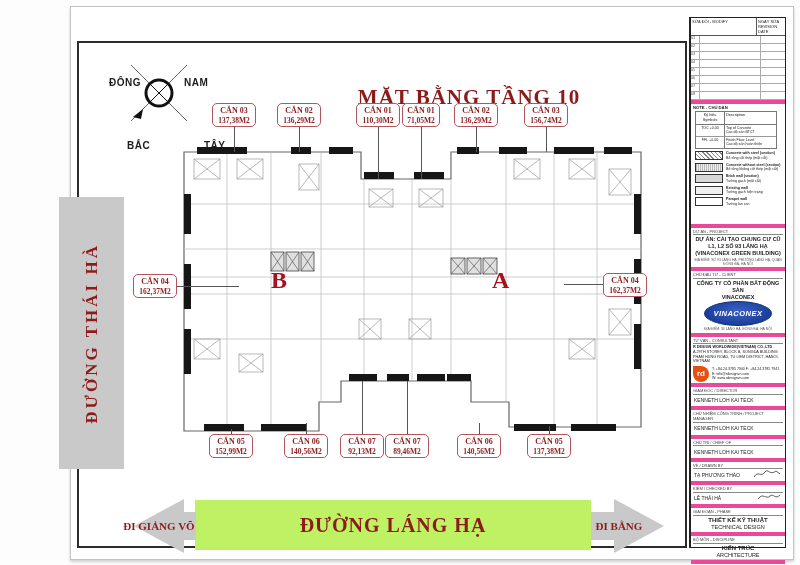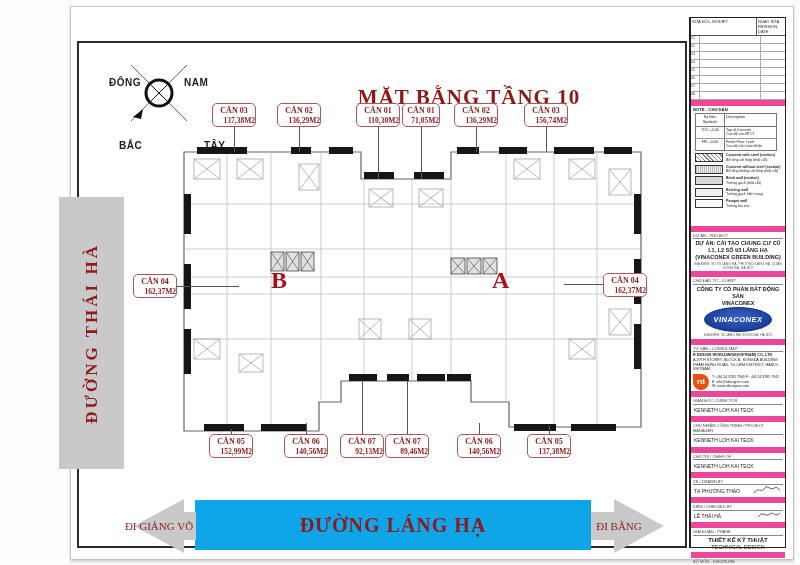--- a/index.html
+++ b/index.html
@@ -13,45 +13,45 @@
   .cmp-label{position:absolute;font-size:10px;font-weight:bold;color:#1c1c1c;letter-spacing:.5px;}
   
   #plan-title{position:absolute;left:190px;top:42px;width:400px;text-align:center;
     font-family:"Liberation Serif","DejaVu Serif",serif;font-weight:bold;font-size:21px;
     color:#8c1a1a;letter-spacing:1px;}
   
   .unit-label{position:absolute;width:44px;height:24px;background:#fff;border:1px solid #b2555c;
     border-radius:5px;box-sizing:border-box;text-align:center;color:#8e2023;z-index:6;
     font-family:"Liberation Serif","DejaVu Serif",serif;line-height:1.2;padding-top:2px;}
   .unit-label .n{font-size:8px;font-weight:bold;display:block;}
-  .unit-label .a{font-size:7.5px;font-weight:bold;display:block;text-align:right;}
+  .unit-label .a{font-size:7.5px;font-weight:bold;display:block;}
   .leader-v{position:absolute;width:1px;background:#555;z-index:2;}
   .leader-h{position:absolute;height:1px;background:#555;z-index:2;}
   
   .sec-mark{position:absolute;font-family:"Liberation Serif","DejaVu Serif",serif;font-weight:bold;
     font-size:24px;color:#a8121f;z-index:5;}
   
   #street-left{position:absolute;left:-20px;top:154px;width:65px;height:272px;background:#c9c9c9;
     display:flex;align-items:center;justify-content:center;}
   #street-left .txt{writing-mode:vertical-rl;transform:rotate(180deg);
     font-family:"Liberation Serif","DejaVu Serif",serif;font-weight:bold;font-size:17px;
     color:#8e1b1b;letter-spacing:3px;white-space:nowrap;}
-  #street-bottom{position:absolute;left:116px;top:457px;width:396px;height:50px;background:#0ea5e9;
+  #street-bottom{position:absolute;left:116px;top:457px;width:396px;height:50px;background:#bef264;
     display:flex;align-items:center;justify-content:center;}
   #street-bottom .txt{font-family:"Liberation Serif","DejaVu Serif",serif;font-weight:bold;
     font-size:20px;color:#8e1b1b;letter-spacing:1px;}
   .arrow-shaft{position:absolute;background:#c9c9c9;}
   .arrow-head{position:absolute;width:0;height:0;}
   .road-dir{position:absolute;z-index:4;text-align:center;
-    font-family:"Liberation Serif","DejaVu Serif",serif;font-weight:normal;font-size:11px;color:#8e1b1b;}
+    font-family:"Liberation Serif","DejaVu Serif",serif;font-weight:bold;font-size:11px;color:#8e1b1b;}
   
   #tb{position:absolute;left:618px;top:10px;width:97px;height:531px;background:#fff;
     border:1px solid #222;border-left:2px solid #222;box-sizing:border-box;color:#222;
     display:flex;flex-direction:column;font-size:4.5px;line-height:1.25;}
-  .tb-sec{border-bottom:6px solid #ec4899;padding:1px 2px;box-sizing:border-box;position:relative;}
+  .tb-sec{border-bottom:4px solid #ec4899;padding:1px 2px;box-sizing:border-box;position:relative;}
   .tb-lab{font-size:4px;color:#444;border-bottom:.5px solid #888;padding-bottom:.5px;margin-bottom:1px;}
   .tb-c{text-align:center;}
   .rev-hdr{display:flex;border-bottom:.5px solid #555;font-size:4px;}
   .rev-hdr div{padding:1px;}
   .rev-row{display:flex;border-bottom:.5px solid #aaa;height:7px;font-size:3.8px;color:#555;}
   .rev-row .no{width:8px;border-right:.5px solid #aaa;}
   .rev-row .fill{flex:1;border-right:.5px solid #aaa;}
   .rev-row .dt{width:24px;}
   .lg-table{border:.5px solid #777;margin:1px 6px 2px 2px;}
   .lg-hrow{display:flex;border-bottom:.5px solid #777;font-size:3.8px;}
@@ -88,21 +88,21 @@
         <svg width="76" height="76" style="position:absolute;left:42px;top:12px;" viewBox="0 0 76 76">
           <line x1="10" y1="10" x2="66" y2="66" stroke="#666" stroke-width="1"></line>
           <line x1="66" y1="10" x2="10" y2="66" stroke="#666" stroke-width="1"></line>
           <circle cx="38" cy="38" r="13" fill="#fff" stroke="#111" stroke-width="3"></circle>
           <line x1="29" y1="29" x2="47" y2="47" stroke="#111" stroke-width="1"></line>
           <line x1="47" y1="29" x2="29" y2="47" stroke="#111" stroke-width="1"></line>
           <polygon points="12,62 22,54 20,64" fill="#111"></polygon>
         </svg>
         <div class="cmp-label" style="left:30px;top:34px;">ĐÔNG</div>
         <div class="cmp-label" style="left:105px;top:34px;">NAM</div>
-        <div class="cmp-label" style="left:40px;top:97px;">BẮC</div>
+        <div class="cmp-label" style="left:48px;top:97px;">BẮC</div>
         <div class="cmp-label" style="left:125px;top:97px;">TÂY</div>
       </div>
 
       <div id="plan-title">MẶT BẰNG TẦNG 10</div>
 
       <svg style="position:absolute;left:90px;top:96px;" width="490" height="320" viewBox="0 0 490 320">
         <defs>
           <clipPath id="bclip">
             <polygon points="15,13 192,13 192,40 282,40 282,13 472,13 472,288 340,288 340,263 302,263 302,242 172,242 172,263 150,263 150,292 15,292"></polygon>
           </clipPath>

